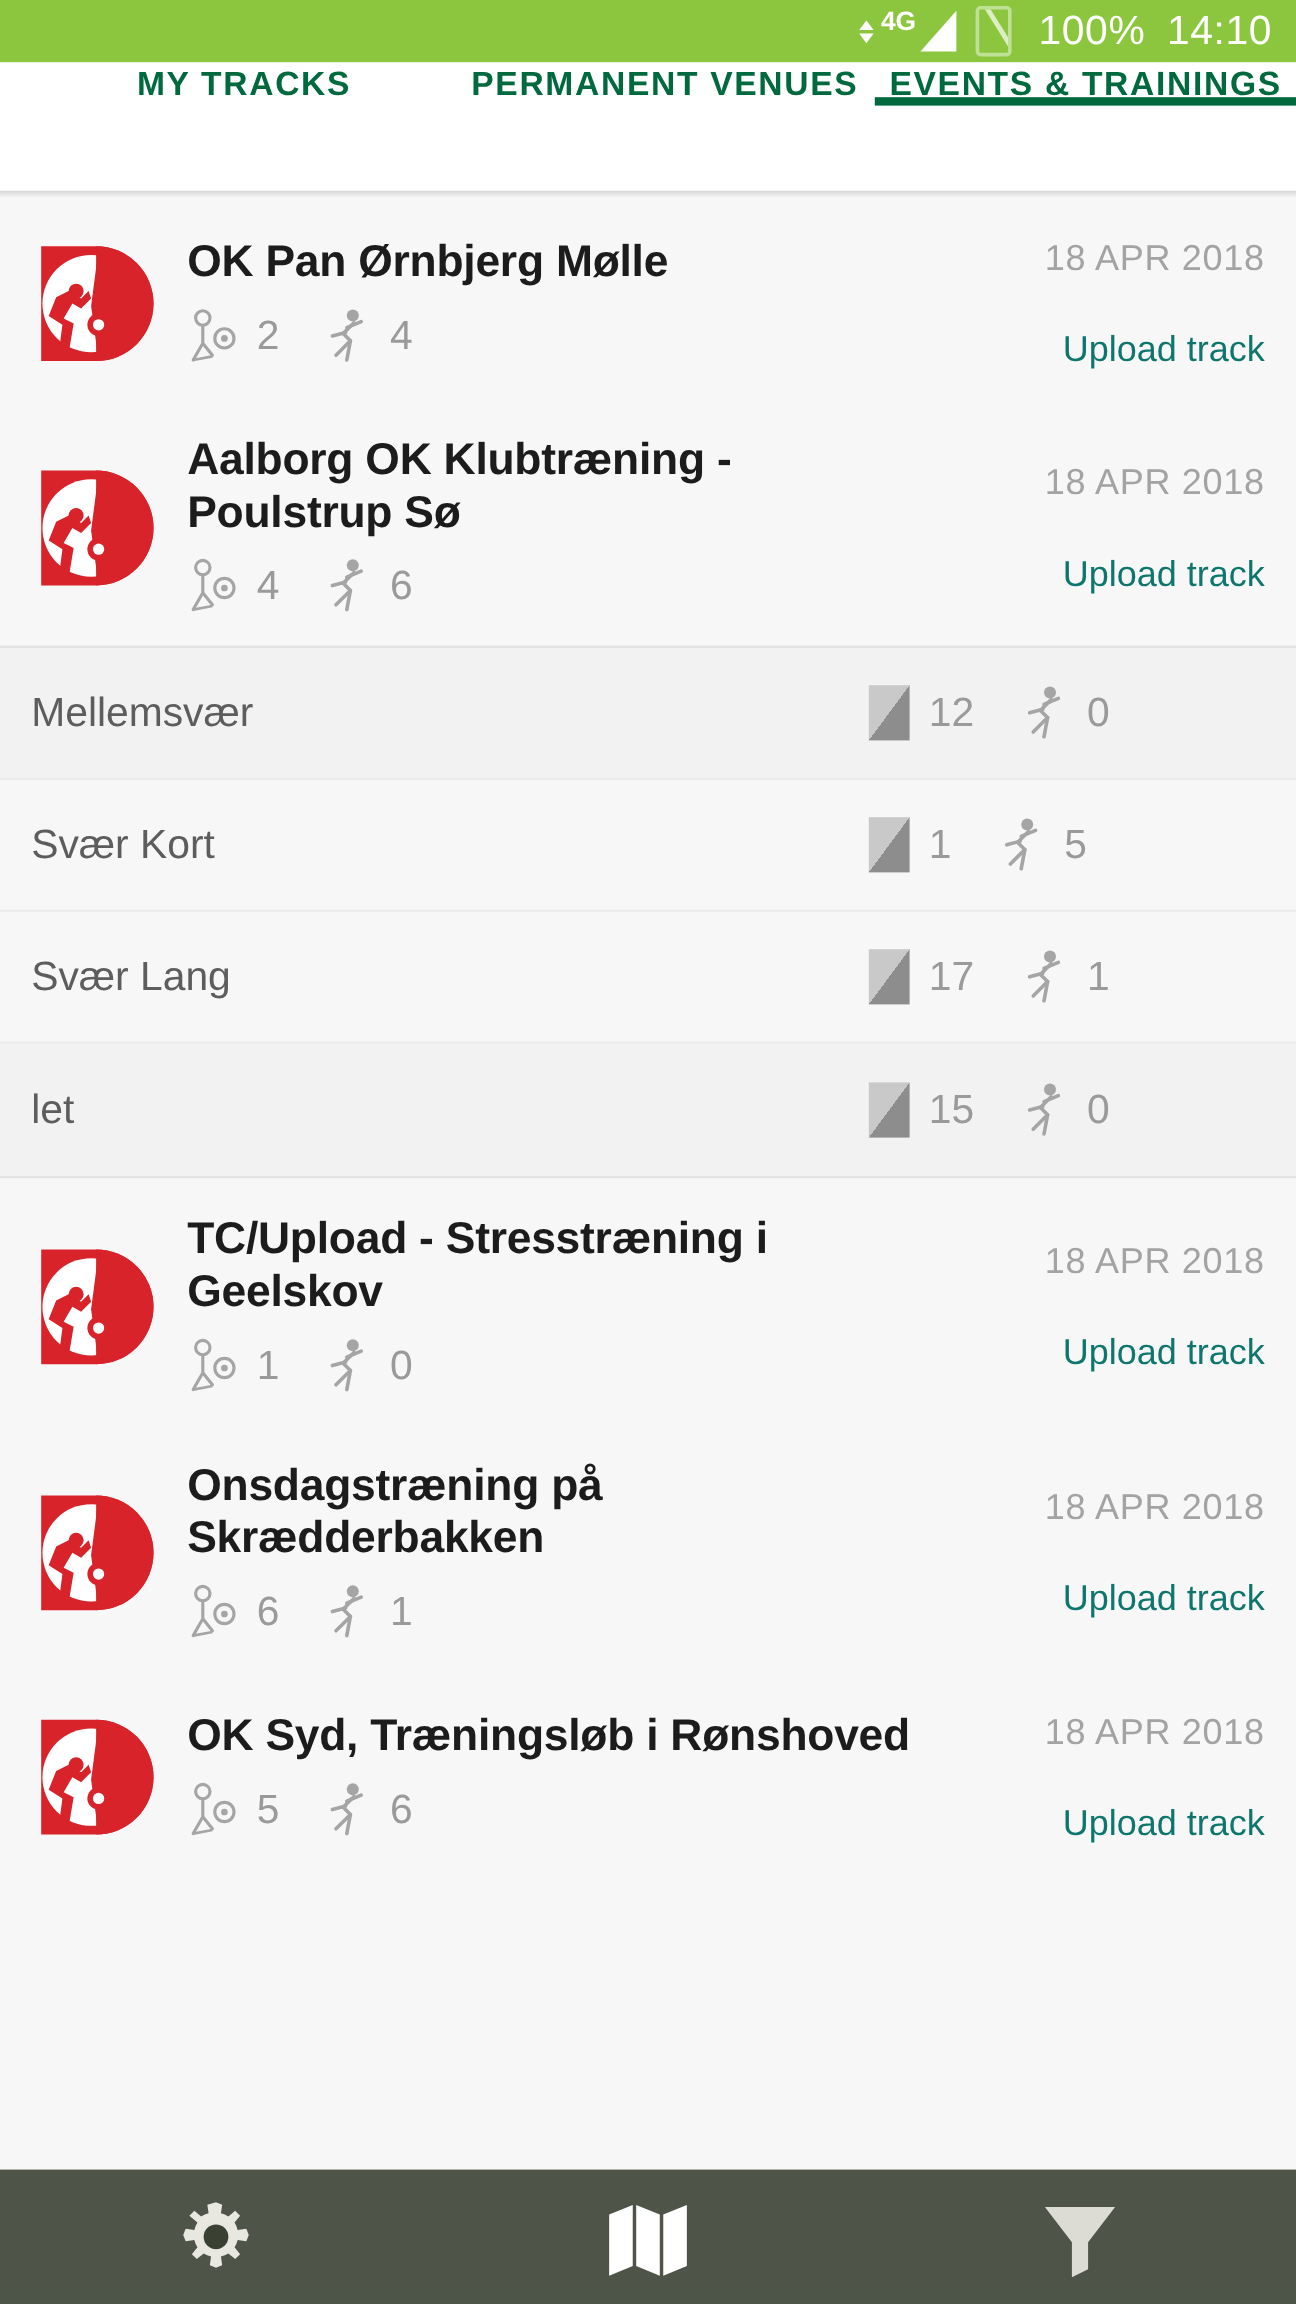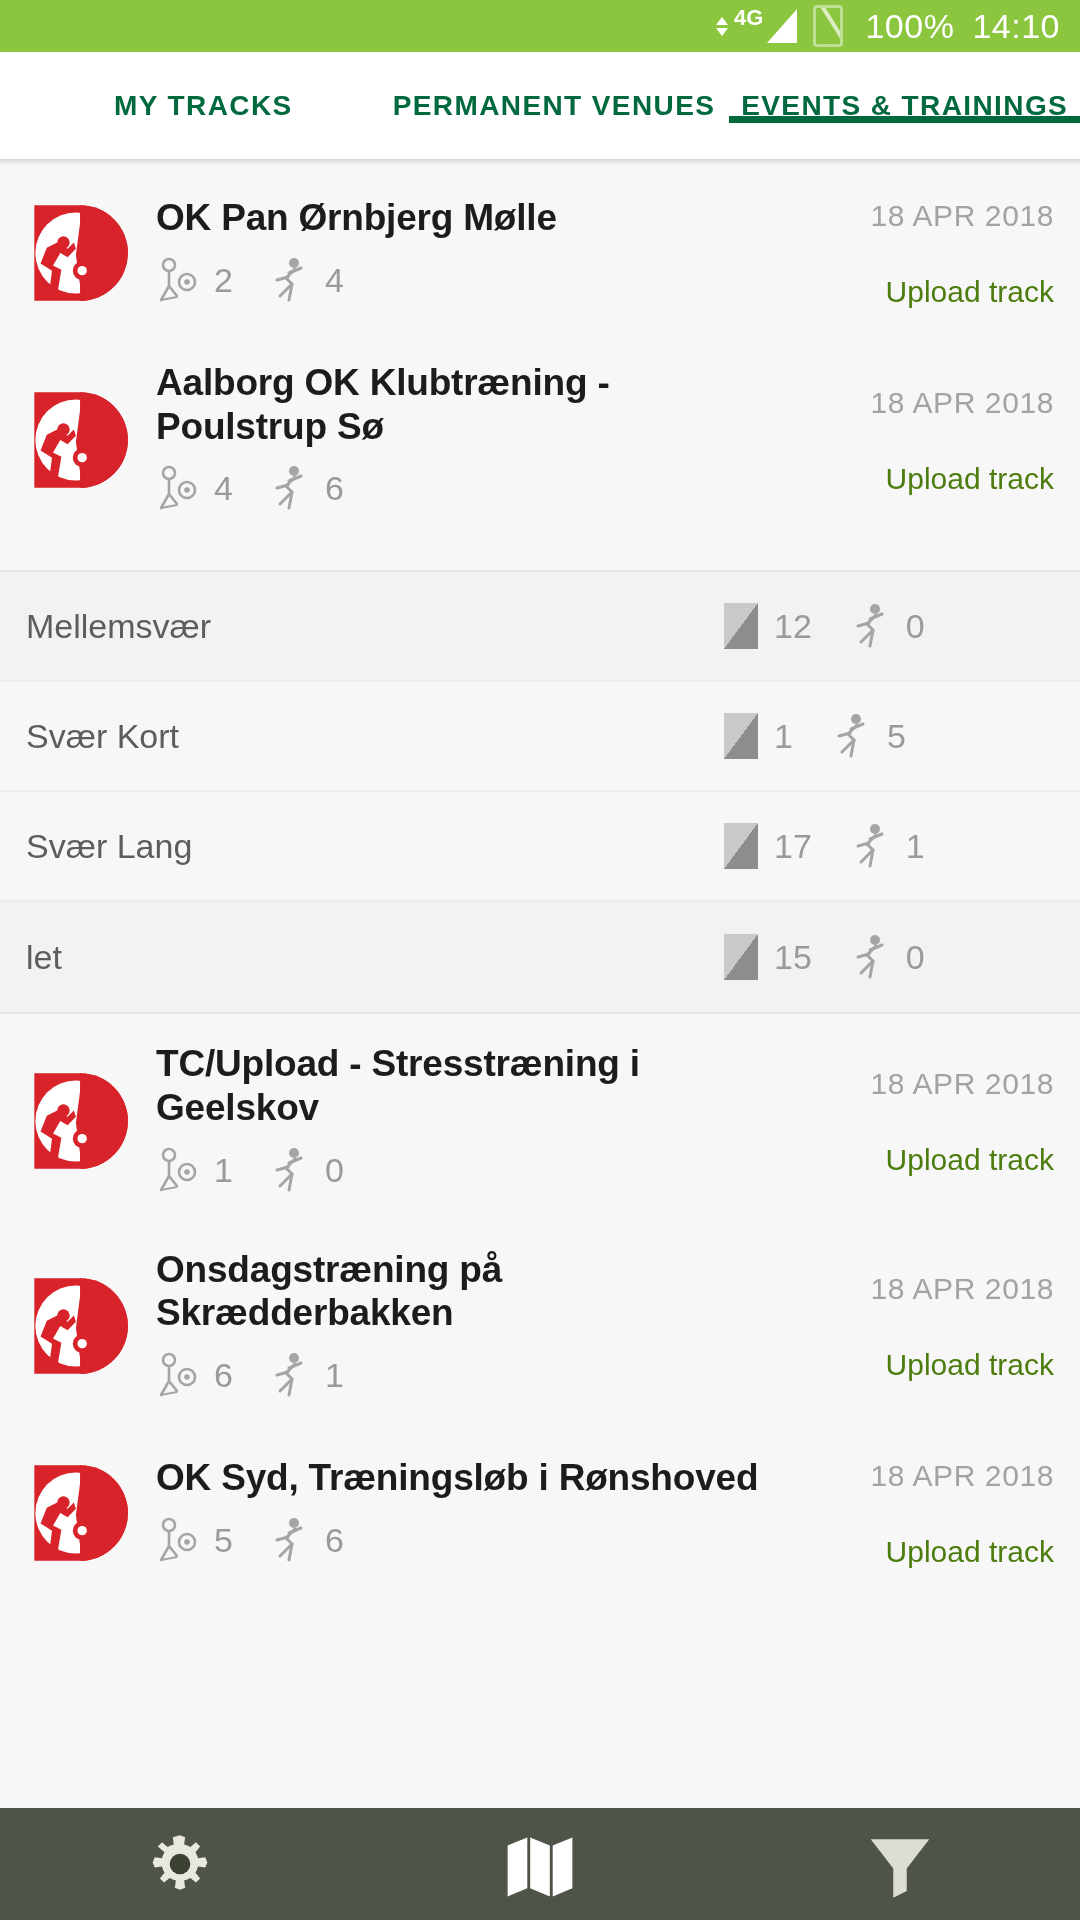--- a/index.html
+++ b/index.html
@@ -92,21 +92,21 @@
     letter-spacing: 0.5px;
     margin-left: 14px;
     white-space: nowrap;
   }
 
   
   .tabbar {
     height: 107px;
     background: #ffffff;
     display: flex;
-    align-items: center;
+    align-items: flex-start;
     padding-left: 28px;
   }
   .tab {
     flex: 1 1 0;
     display: flex;
     align-items: center;
     justify-content: center;
     text-align: center;
     position: relative;
     box-sizing: border-box;
@@ -197,30 +197,29 @@
   .ev-date {
     font-size: 30px;
     color: #a3a3a3;
     letter-spacing: 0.6px;
     line-height: 1;
     margin-top: 8px;
     white-space: nowrap;
   }
   .ev-upload {
     font-size: 30px;
-    color: #4d7c0f;
+    color: #0f766e;
     line-height: 1;
     white-space: nowrap;
   }
 
   
   .courses {
     border-top: 2px solid #e2e2e2;
     border-bottom: 2px solid #e2e2e2;
-    margin-top: 32px;
   }
   .course-row {
     height: 110px;
     display: flex;
     align-items: center;
     padding: 0 26px;
     box-sizing: border-box;
     border-bottom: 2px solid #ececec;
   }
   .course-row:last-child { border-bottom: none; }

